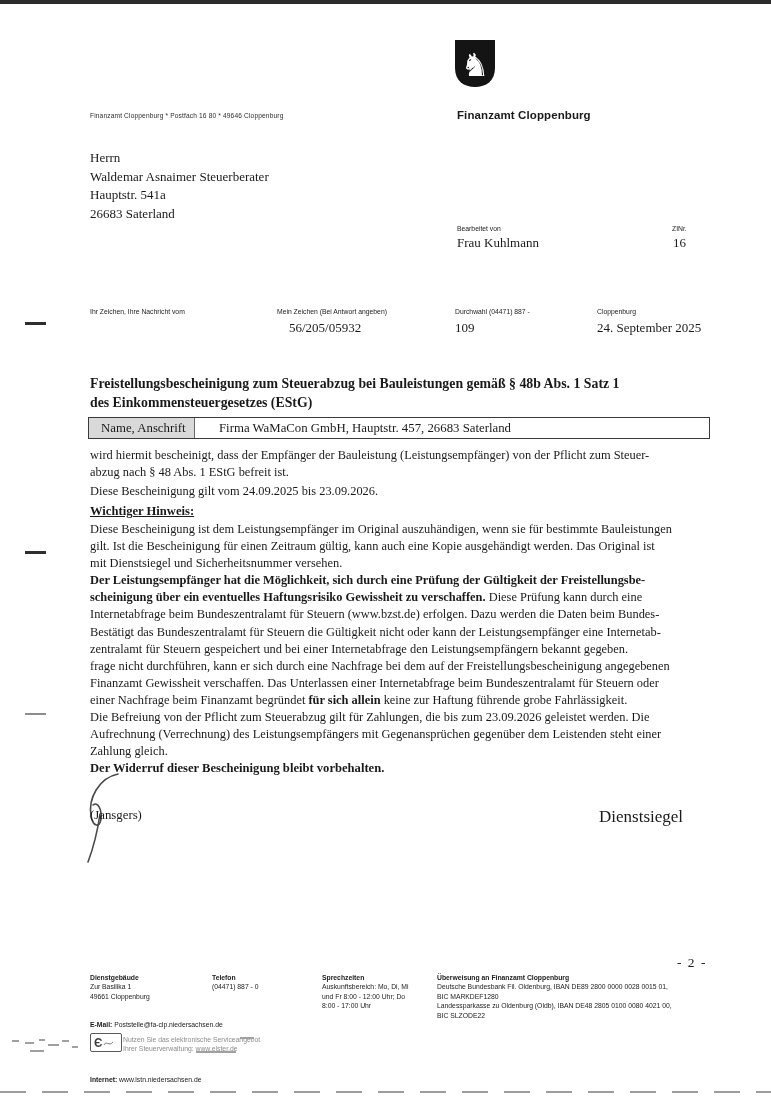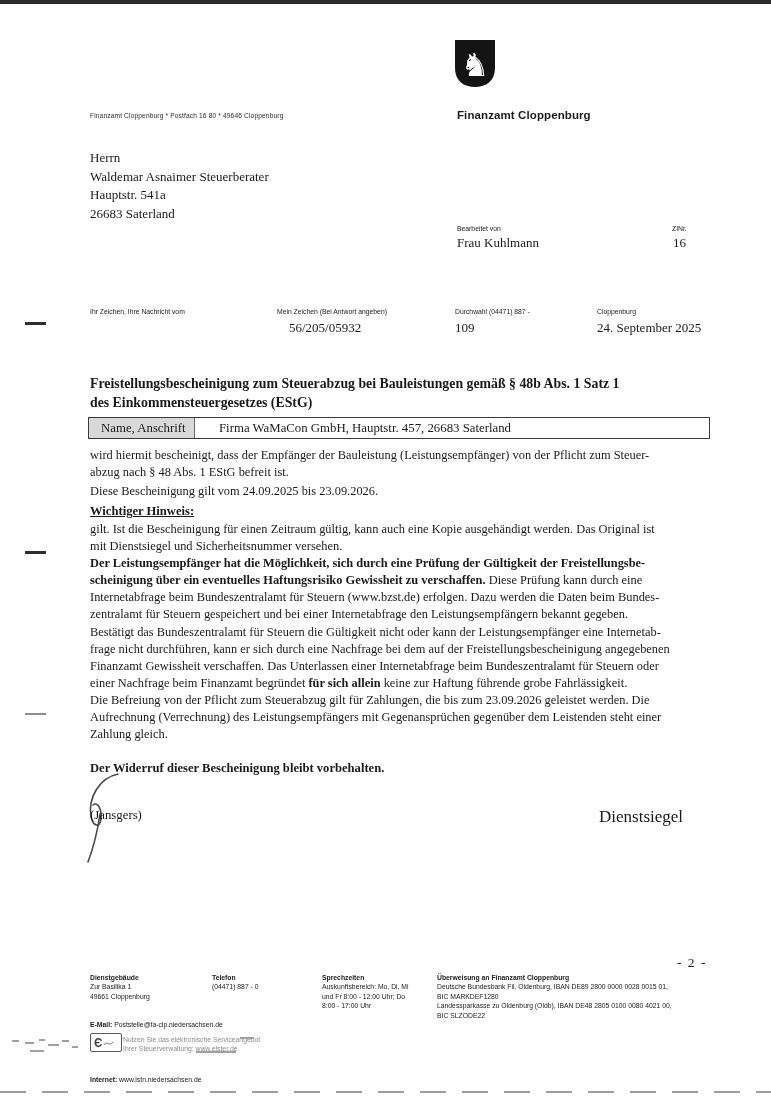--- a/index.html
+++ b/index.html
@@ -126,27 +126,28 @@
     <div class="bl">abzug nach § 48 Abs. 1 EStG befreit ist.</div>
   </div>
 
   <div class="bodyblock" style="top:483px;">
     <div class="bl">Diese Bescheinigung gilt vom 24.09.2025 bis 23.09.2026.</div>
   </div>
 
   <div class="hinweis-h">Wichtiger Hinweis:</div>
 
   <div class="bodyblock" style="top:521px;">
+    <div class="bl">Diese Bescheinigung ist dem Leistungsempfänger im Original auszuhändigen, wenn sie für bestimmte Bauleistungen</div>
     <div class="bl">gilt. Ist die Bescheinigung für einen Zeitraum gültig, kann auch eine Kopie ausgehändigt werden. Das Original ist</div>
     <div class="bl">mit Dienstsiegel und Sicherheitsnummer versehen.</div>
     <div class="bl b">Der Leistungsempfänger hat die Möglichkeit, sich durch eine Prüfung der Gültigkeit der Freistellungsbe-</div>
     <div class="bl"><span class="b">scheinigung über ein eventuelles Haftungsrisiko Gewissheit zu verschaffen.</span><span> Diese Prüfung kann durch eine</span></div>
     <div class="bl">Internetabfrage beim Bundeszentralamt für Steuern (www.bzst.de) erfolgen. Dazu werden die Daten beim Bundes-</div>
+    <div class="bl">Bestätigt das Bundeszentralamt für Steuern die Gültigkeit nicht oder kann der Leistungsempfänger eine Internetab-</div>
     <div class="bl">zentralamt für Steuern gespeichert und bei einer Internetabfrage den Leistungsempfängern bekannt gegeben.</div>
-    <div class="bl">Bestätigt das Bundeszentralamt für Steuern die Gültigkeit nicht oder kann der Leistungsempfänger eine Internetab-</div>
     <div class="bl">frage nicht durchführen, kann er sich durch eine Nachfrage bei dem auf der Freistellungsbescheinigung angegebenen</div>
     <div class="bl">Finanzamt Gewissheit verschaffen. Das Unterlassen einer Internetabfrage beim Bundeszentralamt für Steuern oder</div>
     <div class="bl"><span>einer Nachfrage beim Finanzamt begründet </span><span class="b">für sich allein</span><span> keine zur Haftung führende grobe Fahrlässigkeit.</span></div>
     <div class="bl">Die Befreiung von der Pflicht zum Steuerabzug gilt für Zahlungen, die bis zum 23.09.2026 geleistet werden. Die</div>
     <div class="bl">Aufrechnung (Verrechnung) des Leistungsempfängers mit Gegenansprüchen gegenüber dem Leistenden steht einer</div>
     <div class="bl">Zahlung gleich.</div>
   </div>
 
   <div class="widerruf">Der Widerruf dieser Bescheinigung bleibt vorbehalten.</div>
 

